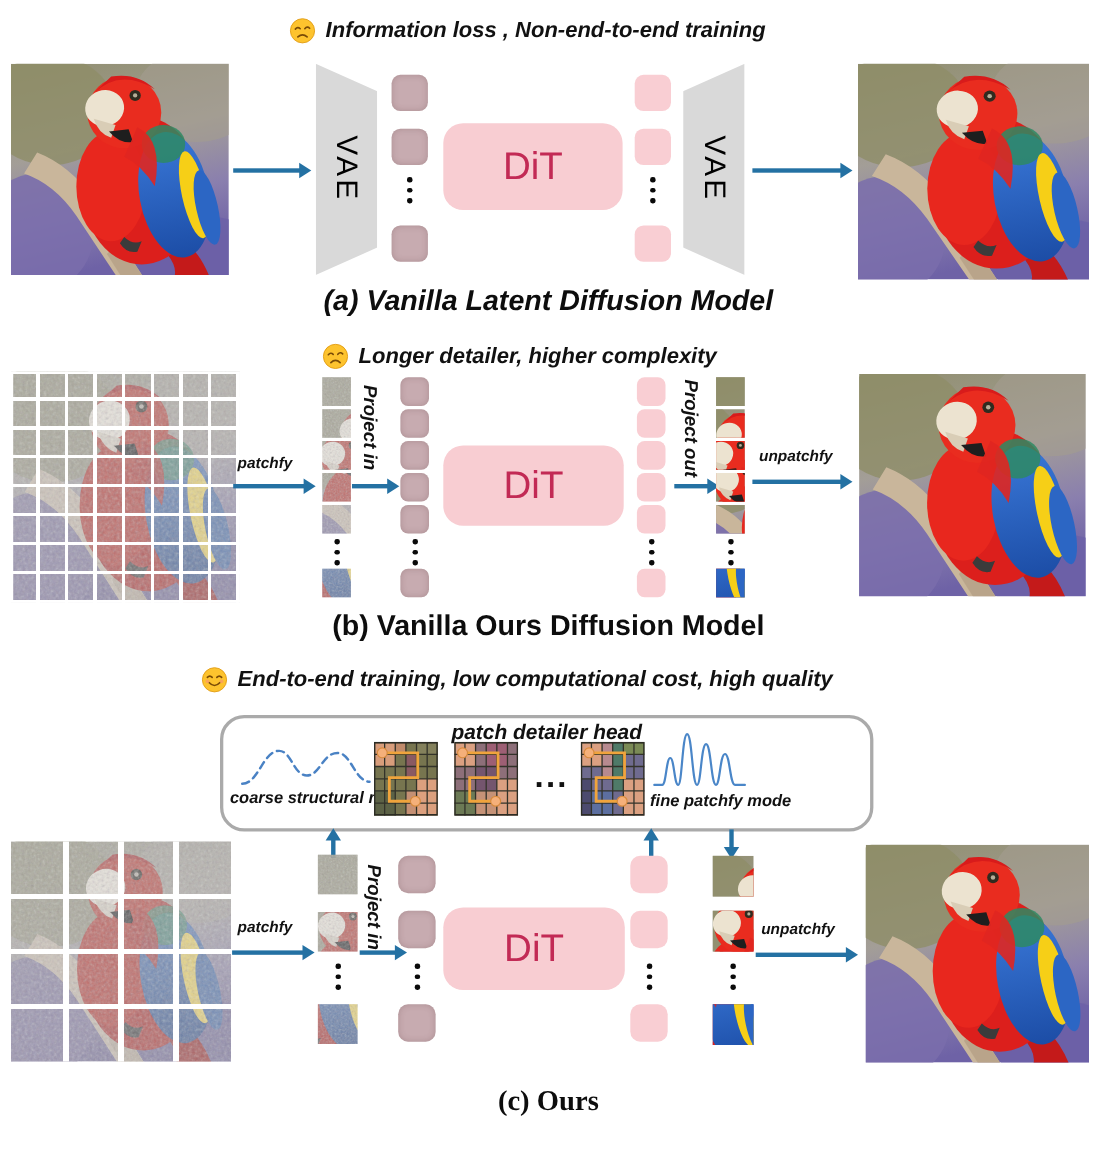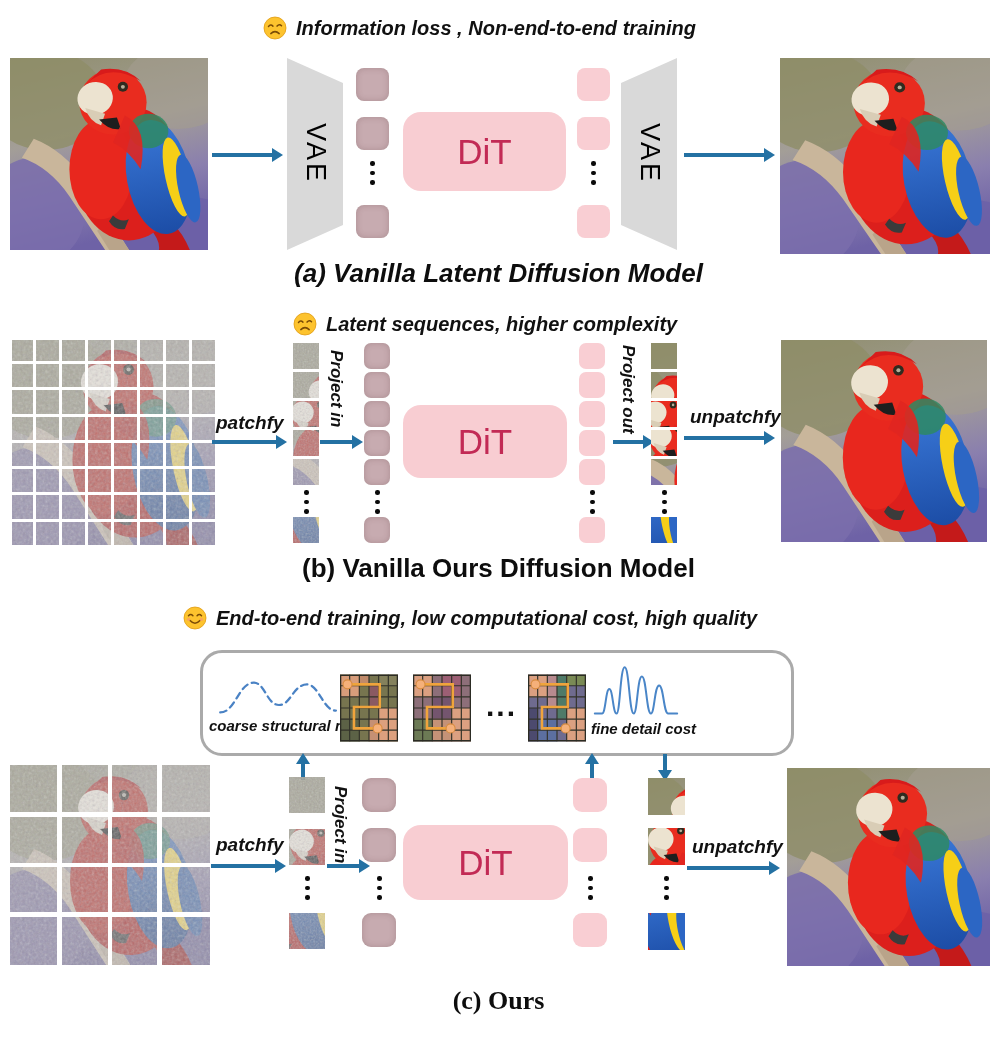--- a/index.html
+++ b/index.html
@@ -23,21 +23,21 @@
   .vdots{position:absolute;display:flex;flex-direction:column;gap:5px;align-items:center;}
   .vdots i{width:4.5px;height:4.5px;border-radius:50%;background:#0a0a0a;}
   .arrow-h{position:absolute;height:3.5px;background:var(--acc);}
   .arrow-h::after{content:"";position:absolute;right:-9px;top:50%;transform:translateY(-50%);
     border-left:11px solid var(--acc);border-top:7px solid transparent;border-bottom:7px solid transparent;}
   .arrow-v{position:absolute;width:3.5px;background:var(--acc);}
   .arrow-v.up::after{content:"";position:absolute;top:-9px;left:50%;transform:translateX(-50%);
     border-bottom:11px solid var(--acc);border-left:7px solid transparent;border-right:7px solid transparent;}
   .arrow-v.down::after{content:"";position:absolute;bottom:-9px;left:50%;transform:translateX(-50%);
     border-top:11px solid var(--acc);border-left:7px solid transparent;border-right:7px solid transparent;}
-  .lab{position:absolute;font-weight:700;font-style:italic;font-size:19px;white-space:nowrap;}
+  .lab{position:absolute;font-weight:700;font-style:italic;font-size:14px;white-space:nowrap;}
   .rot{writing-mode:vertical-rl;font-size:17px;}
   .img{position:absolute;}
   .img > svg{display:block;width:100%;height:100%;}
   .noisy-svg{filter:saturate(.62) contrast(.88) brightness(1.05);}
   .ol{position:absolute;inset:0;pointer-events:none;}
   .ol8{background:
     repeating-linear-gradient(to right,transparent 0 calc(12.5% - 3px),#fff calc(12.5% - 3px) 12.5%),
     repeating-linear-gradient(to bottom,transparent 0 calc(12.5% - 3px),#fff calc(12.5% - 3px) 12.5%);
     box-shadow:inset 0 0 0 2px #fff;}
   .ol4{background:
@@ -163,21 +163,21 @@
   </div>
 
   <div class="cap" style="top:258px;font-style:italic;">(a) Vanilla Latent Diffusion Model</div>
 
   <div class="note" style="left:293px;top:312px;">
     <svg width="24" height="24" viewBox="0 0 24 24">
       <circle cx="12" cy="12" r="11" fill="#fdc32e" stroke="#e09b12" stroke-width="0.8"></circle>
       <path d="M5.5 10.5 q2.2 -2.6 4.4 -0.4 M14.1 10.1 q2.2 -2.6 4.4 -0.4" stroke="#7a4b06" stroke-width="1.5" fill="none" stroke-linecap="round"></path>
       <path d="M7.8 17.6 q4.2 -4 8.4 0" stroke="#7a4b06" stroke-width="1.5" fill="none" stroke-linecap="round"></path>
     </svg>
-    <span>Latent sequences, higher complexity</span>
+    <span>Longer detailer, higher complexity</span>
   </div>
 
   <div class="img" style="left:10px;top:338px;width:208px;height:210px;">
     <svg class="noisy-svg" viewBox="0 0 100 100" preserveAspectRatio="none">
         <use href="#pn"></use>
       </svg>
     <div class="ol ol8"></div>
   </div>
 
   <div class="lab" style="left:216px;top:412px;">patchfy</div>
@@ -281,20 +281,21 @@
       <circle cx="12" cy="12" r="11" fill="#fdc32e" stroke="#e09b12" stroke-width="0.8"></circle>
       <path d="M5.5 9.8 q2.2 -2.4 4.4 0 M14.1 9.8 q2.2 -2.4 4.4 0" stroke="#7a4b06" stroke-width="1.5" fill="none" stroke-linecap="round"></path>
       <path d="M7 14.5 q5 5.4 10 0" stroke="#7a4b06" stroke-width="1.5" fill="none" stroke-linecap="round"></path>
       <circle cx="5.6" cy="13.4" r="1.7" fill="#f79d65" opacity=".8"></circle>
         <circle cx="18.4" cy="13.4" r="1.7" fill="#f79d65" opacity=".8"></circle>
     </svg>
     <span>End-to-end training, low computational cost, high quality</span>
   </div>
 
   <div class="detailer" style="left:200px;top:650px;width:588px;height:100px;">
+    <div class="det-title">patch detailer head</div>
 
     <svg style="position:absolute;left:12px;top:24px;" width="128" height="42" viewBox="0 0 130 45">
       <path d="M2 38 C 18 38, 22 6, 38 6 C 50 6, 52 30, 65 30 C 78 30, 80 8, 95 8 C 108 8, 112 36, 126 36" fill="none" stroke="#4a82c4" stroke-width="2.4" stroke-dasharray="7 5" stroke-linecap="round"></path>
     </svg>
     <div class="det-lab" style="left:6px;top:64px;">coarse structural mode</div>
 
     <svg style="position:absolute;left:137px;top:20px;" width="58" height="70" viewBox="0 0 54 62">
       <rect width="54" height="62" fill="#77754f"></rect>
       <rect x="0" y="0" width="18" height="21" fill="#d89d7b"></rect>
         <rect x="18" y="0" width="9" height="10" fill="#c08a6a"></rect>
@@ -339,21 +340,21 @@
       <path d="M9 0V62 M18 0V62 M27 0V62 M36 0V62 M45 0V62 M0 10.3H54 M0 20.6H54 M0 31H54 M0 41.3H54 M0 51.6H54" stroke="#33332a" stroke-width="1.1"></path>
       <rect x="0.5" y="0.5" width="53" height="61" fill="none" stroke="#2c2c24" stroke-width="1.4"></rect>
       <polyline points="7,9 37,9 37,30 13,30 13,50 35,50" fill="none" stroke="#f0a43c" stroke-width="2.4"></polyline>
       <circle cx="7" cy="9" r="4.2" fill="#f5b07a" stroke="#d88b3e" stroke-width="1"></circle>
       <circle cx="35" cy="50" r="4.2" fill="#f5b07a" stroke="#d88b3e" stroke-width="1"></circle>
     </svg>
 
     <svg style="position:absolute;left:390px;top:6px;" width="86" height="62" viewBox="0 0 95 62">
       <path d="M2 57 L10 57 C14 57 14 30 18 30 C22 30 22 57 26 57 C30 57 30 6 35 6 C40 6 40 57 45 57 C49 57 49 16 54 16 C59 16 59 57 64 57 C68 57 68 26 73 26 C78 26 78 57 83 57 L93 57" fill="none" stroke="#4a86c8" stroke-width="2.2" stroke-linecap="round"></path>
     </svg>
-    <div class="det-lab" style="left:388px;top:67px;">fine detail cost</div>
+    <div class="det-lab" style="left:388px;top:67px;">fine patchfy mode</div>
   </div>
 
   <div class="arrow-v up" style="left:301px;top:762px;height:18px;"></div>
   <div class="arrow-v up" style="left:590px;top:762px;height:18px;"></div>
   <div class="arrow-v down" style="left:663px;top:754px;height:18px;"></div>
 
   <div class="img" style="left:10px;top:765px;width:200px;height:200px;">
     <svg class="noisy-svg" viewBox="0 0 100 100" preserveAspectRatio="none">
         <use href="#pn"></use>
       </svg>

